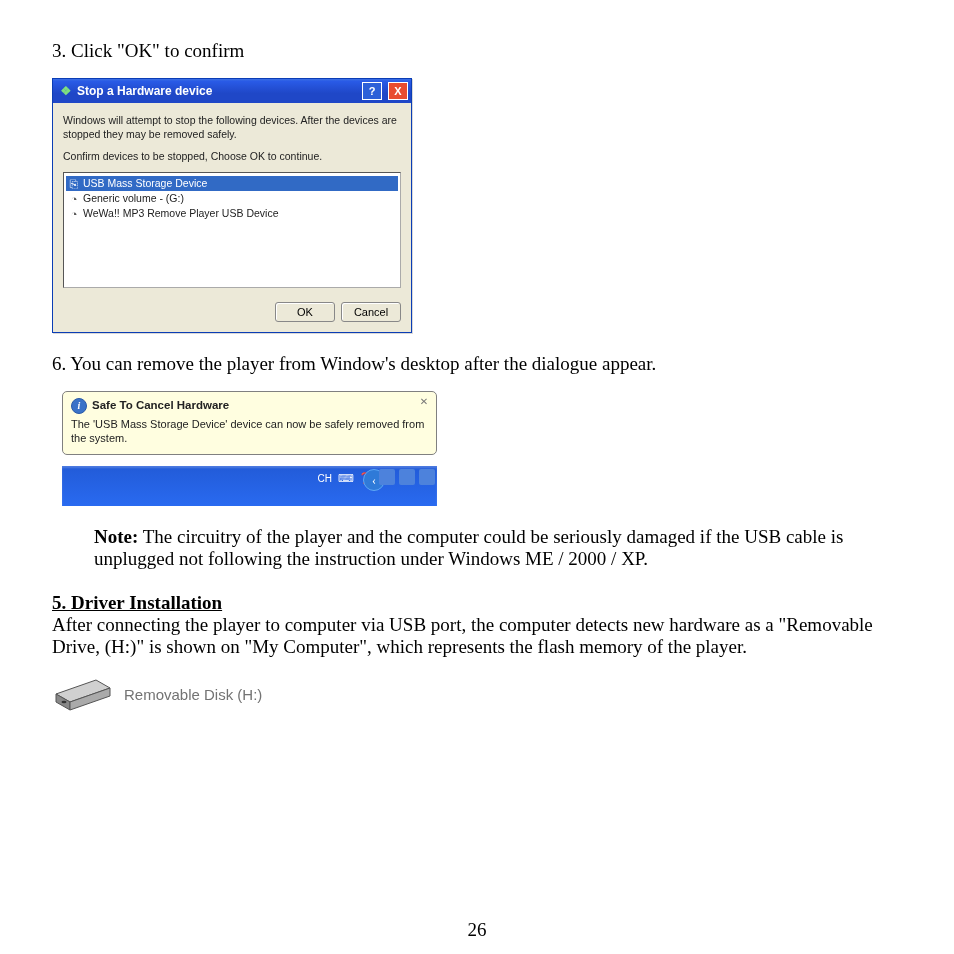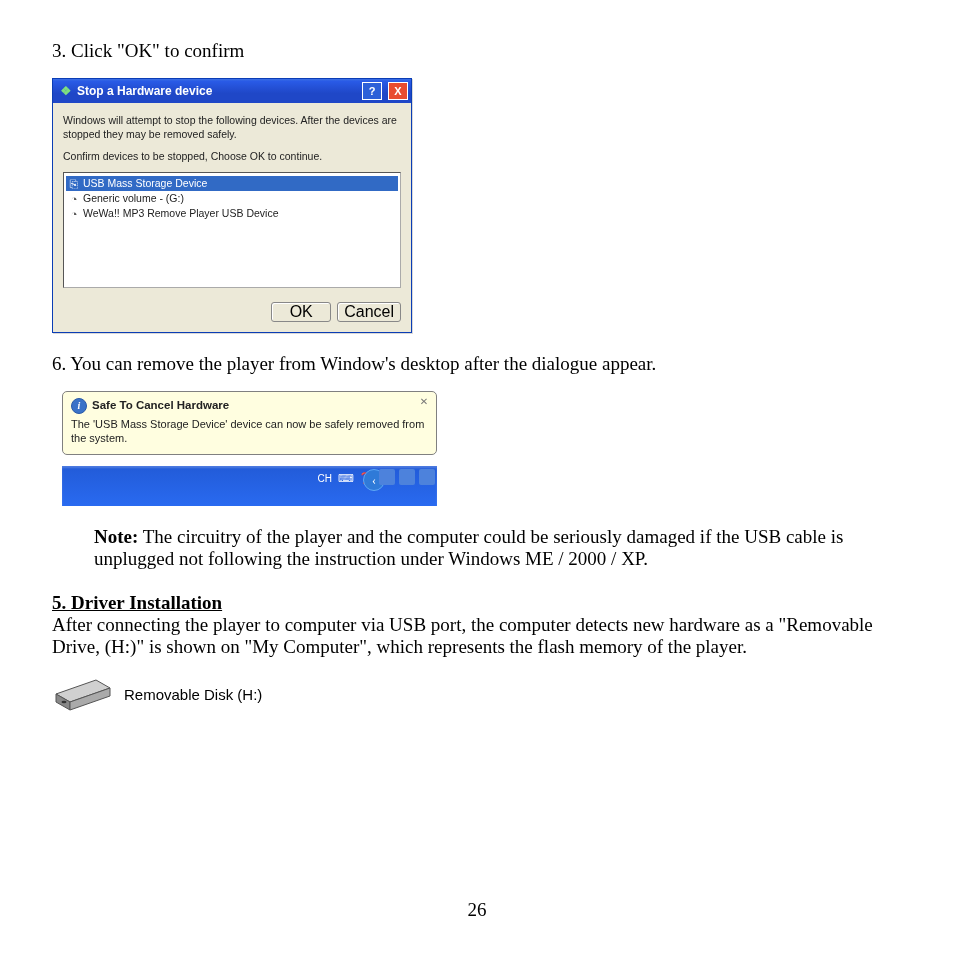--- a/index.html
+++ b/index.html
@@ -82,21 +82,21 @@
     font-size: 11px; text-align: center; color: #555;
   }
   .xp-listbox .item.selected .item-icon { color: #fff; }
   .xp-buttons {
     display: flex; justify-content: flex-end; gap: 6px;
     padding: 6px 10px 10px 10px;
   }
   .xp-btn {
     min-width: 60px; height: 20px; background: #ece9d8;
     border: 1px solid #888; border-radius: 3px;
-    font-family: Tahoma, Arial, sans-serif; font-size: 16px;
+    font-family: Tahoma, Arial, sans-serif; font-size: 11px;
     box-shadow: inset 1px 1px 0 #fff;
     cursor: default;
     display: inline-flex; align-items: center; justify-content: center;
   }
 
   
   .balloon-wrap {
     width: 375px; height: 115px;
     position: relative;
     margin-left: 10px;
@@ -162,27 +162,27 @@
   .note-line { margin-bottom: 4px; margin-left: 42px; }
   .note-label { font-weight: bold; }
   .section-5 { font-weight: bold; text-decoration: underline; margin-top: 22px; }
 
   
   .drive-row {
     display: flex; align-items: center; gap: 10px;
     margin-top: 18px;
     font-family: Arial, Helvetica, sans-serif;
     font-size: 15px;
-    color: #000000;
+    color: #737373;
   }
   .drive-icon svg { display: block; }
 
   .page-num {
     position: absolute;
-    bottom: 33px;
+    bottom: 13px;
     left: 0; right: 0;
     text-align: center;
     font-size: 19px;
   }
   p { margin: 0; }
 </style>
 </head>
 <body>
 
 <div class="page">

